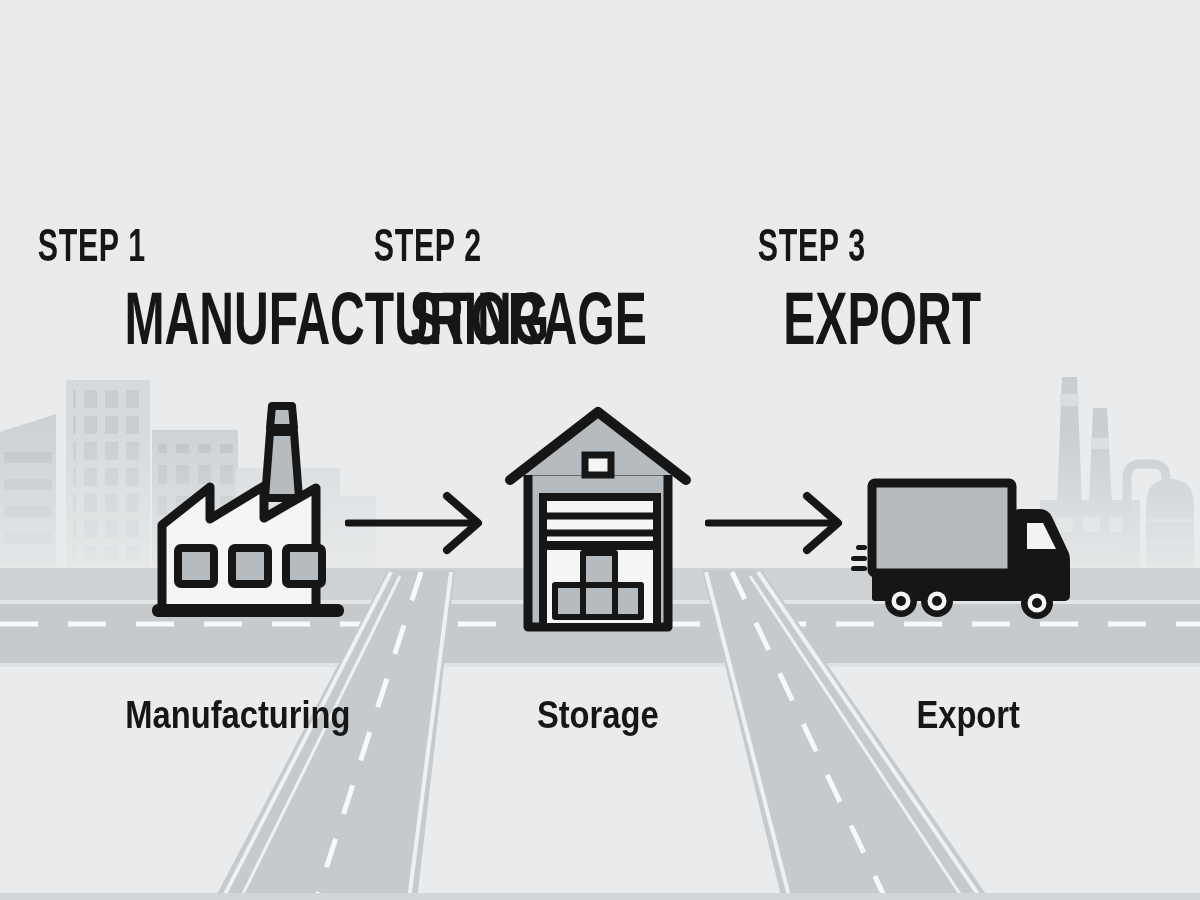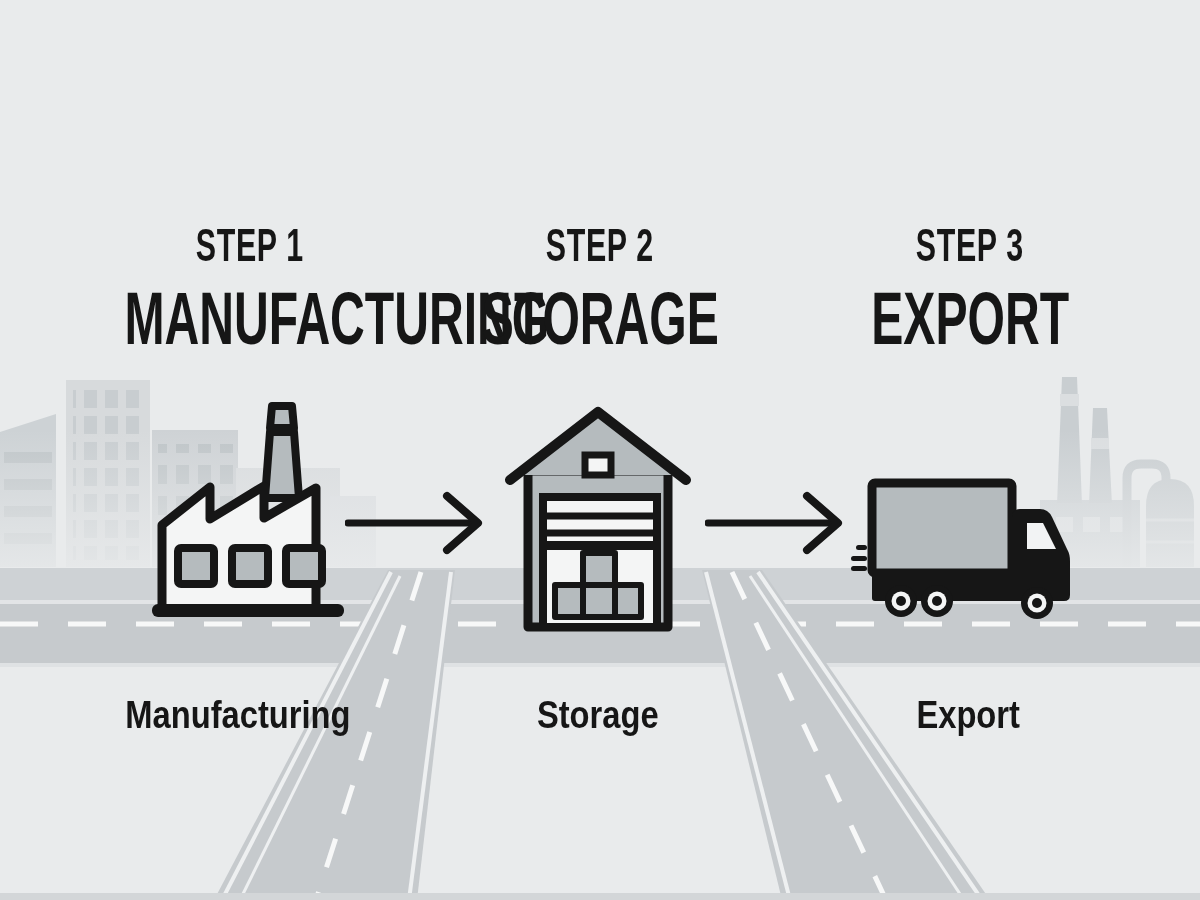--- a/index.html
+++ b/index.html
@@ -3,21 +3,21 @@
 <meta charset="utf-8">
 <style>
   html,body{margin:0;padding:0;background:#dfe1e3;}
   .stage{
     position:relative;width:1200px;height:900px;overflow:hidden;
     background:#e9ebec;
     font-family:"Liberation Sans", sans-serif;
     color:#161616;
   }
   .bg-svg{position:absolute;left:0;top:0;}
-  .step-head{position:absolute;width:480px;text-align:center;}
+  .step-head{position:absolute;width:480px;}
   .step-label{
     font-size:46px;font-weight:700;line-height:1;
     display:inline-block;transform:scaleX(0.66);transform-origin:center;
     letter-spacing:1px;white-space:nowrap;
   }
   .step-title{
     font-size:74px;font-weight:800;line-height:1;
     display:inline-block;transform:scaleX(0.65);transform-origin:center;
     letter-spacing:0px;white-space:nowrap;margin-top:14px;
   }
@@ -105,21 +105,21 @@
       <line x1="732" y1="572" x2="886" y2="900" stroke="#f7f8f8" stroke-width="5" stroke-dasharray="30 26"></line>
     </g>
 
     <rect x="0" y="893" width="1200" height="7" fill="#d3d6d8"></rect>
   </svg>
 
   <div class="step-head" style="left:10px;top:222px;">
     <div class="step-label">STEP 1</div><br>
     <div class="step-title">MANUFACTURING</div>
   </div>
-  <div class="step-head" style="left:360px;top:222px;">
+  <div class="step-head" style="left:346px;top:222px;">
     <div class="step-label">STEP 2</div><br>
     <div class="step-title">STORAGE</div>
   </div>
   <div class="step-head" style="left:730px;top:222px;">
     <div class="step-label">STEP 3</div><br>
     <div class="step-title">EXPORT</div>
   </div>
 
   <svg class="icon-abs" style="left:148px;top:398px;" width="200" height="225" viewBox="0 0 200 225">
     <polygon points="122,34 146,34 151,100 117,100" fill="#b5bbbe" stroke="#161616" stroke-width="8" stroke-linejoin="round"></polygon>

